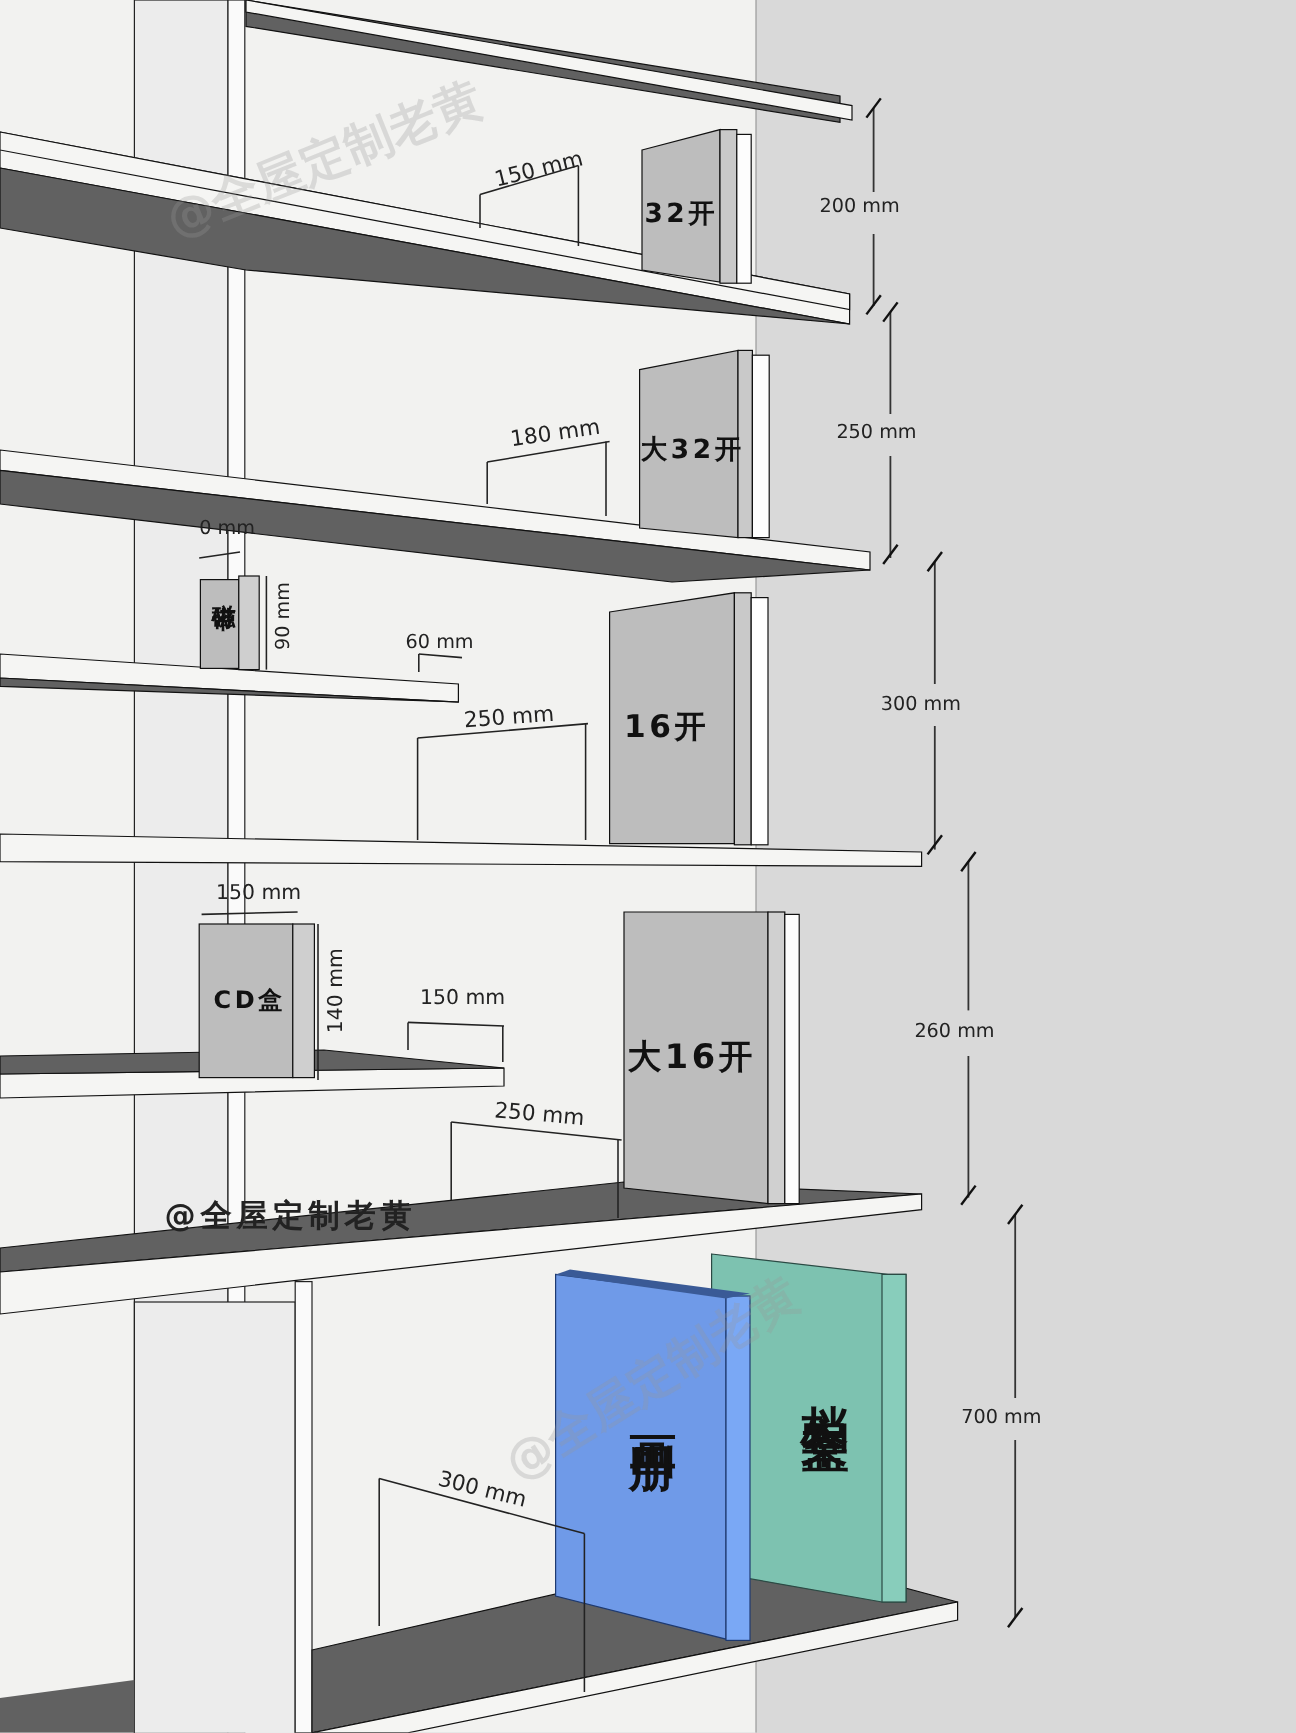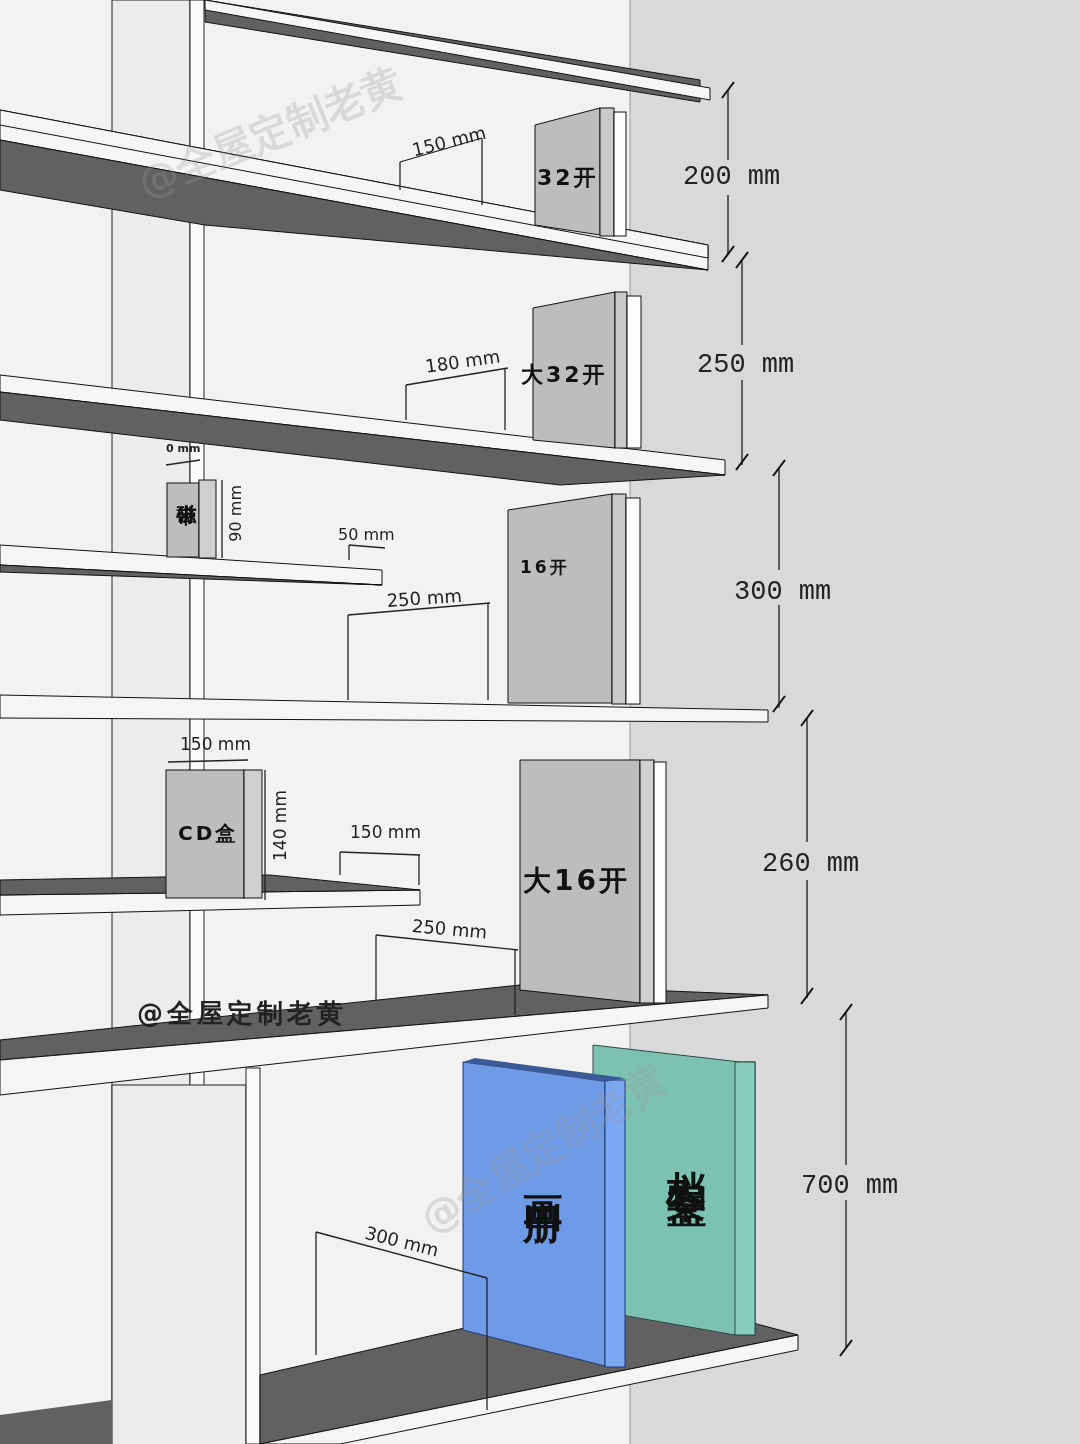--- a/index.html
+++ b/index.html
@@ -1,20 +1,20 @@
 <!DOCTYPE html>
 <html><head>
 <meta charset="utf-8">
 <style>
   html,body{margin:0;padding:0;}
   body{width:1080px;height:1444px;overflow:hidden;background:#d9d9d9;font-family:"DejaVu Sans",sans-serif;}
   #stage{position:relative;width:1080px;height:1444px;}
   svg{position:absolute;left:0;top:0;}
   .lbl{position:absolute;color:#222;white-space:nowrap;font-family:"DejaVu Sans",sans-serif;}
-  .dim{font-size:27px;font-family:Liberation Mono, monospace;}
+  .dim{font-size:16px;}
   .dimsm{font-size:18px;transform-origin:left top;}
   .book{font-weight:bold;font-size:22px;letter-spacing:3px;color:#111;}
   .big{font-weight:bold;font-size:40px;color:#111;writing-mode:vertical-rl;letter-spacing:8px;}
   .wm{position:absolute;color:rgba(150,150,150,0.28);font-size:40px;font-weight:bold;white-space:nowrap;transform-origin:left top;}
   .credit{font-size:26px;font-weight:bold;color:#222;letter-spacing:4px;}
 </style>
 </head>
 <body>
 
 <div id="stage">
@@ -145,30 +145,30 @@
   <div class="lbl dim" style="left:734px;top:577px;">300 mm</div>
   <div class="lbl dim" style="left:762px;top:849px;">260 mm</div>
   <div class="lbl dim" style="left:801px;top:1171px;">700 mm</div>
 
   <div class="lbl dimsm" style="left:410px;top:140px;transform:rotate(-14deg);">150 mm</div>
   <div class="lbl dimsm" style="left:424px;top:356px;transform:rotate(-8deg);">180 mm</div>
   <div class="lbl dimsm" style="left:386px;top:590px;transform:rotate(-4deg);">250 mm</div>
   <div class="lbl dimsm" style="left:413px;top:915px;transform:rotate(5deg);">250 mm</div>
   <div class="lbl dimsm" style="left:368px;top:1222px;transform:rotate(14deg);">300 mm</div>
 
-  <div class="lbl" style="left:166px;top:442px;font-size:11px;font-weight:bold;">0 mm</div>
+  <div class="lbl" style="left:166px;top:430px;font-size:16px;">0 mm</div>
   <div class="lbl" style="left:226px;top:485px;font-size:16px;writing-mode:vertical-rl;transform:rotate(180deg);">90 mm</div>
-  <div class="lbl" style="left:338px;top:525px;font-size:16px;">50 mm</div>
+  <div class="lbl" style="left:338px;top:525px;font-size:16px;">60 mm</div>
   <div class="lbl" style="left:180px;top:734px;font-size:17px;">150 mm</div>
   <div class="lbl" style="left:270px;top:790px;font-size:17px;writing-mode:vertical-rl;transform:rotate(180deg);">140 mm</div>
   <div class="lbl" style="left:350px;top:822px;font-size:17px;">150 mm</div>
 
   <div class="lbl book" style="left:537px;top:163px;">32开</div>
-  <div class="lbl book" style="left:521px;top:360px;text-align:right;">大32开</div>
-  <div class="lbl book" style="left:520px;top:556px;font-size:17px;">16开</div>
+  <div class="lbl book" style="left:534px;top:360px;text-align:right;">大32开</div>
+  <div class="lbl book" style="left:520px;top:588px;font-size:26px;">16开</div>
   <div class="lbl book" style="left:523px;top:862px;font-size:28px;text-align:center;">大16开</div>
   <div class="lbl book" style="left:174px;top:488px;font-size:20px;writing-mode:vertical-rl;letter-spacing:2px;">磁带</div>
   <div class="lbl book" style="left:178px;top:820px;font-size:20px;text-align:center;">CD盒</div>
   <div class="lbl big" style="left:516px;top:1165px;">画册</div>
   <div class="lbl big" style="left:660px;top:1138px;">档案盒</div>
 
   <div class="lbl credit" style="left:137px;top:996px;">@全屋定制老黄</div>
 </div>
 
 </body></html>

